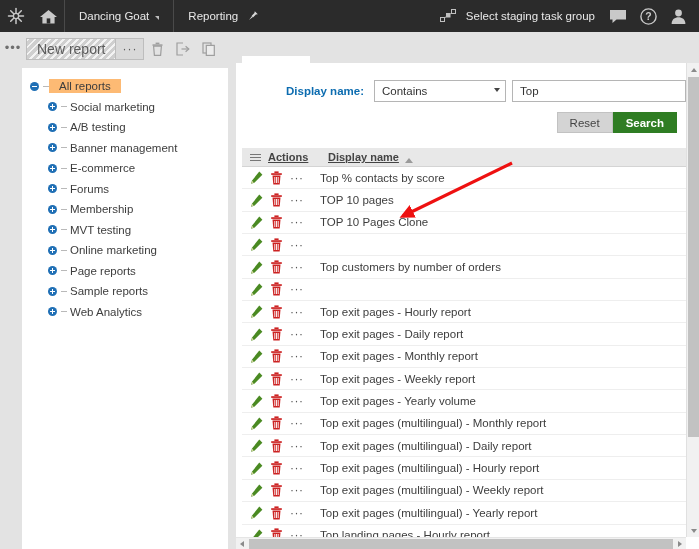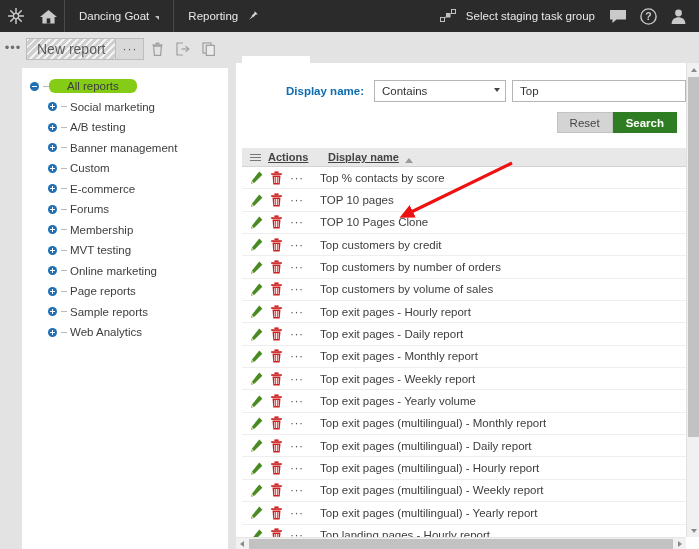--- a/index.html
+++ b/index.html
@@ -99,21 +99,21 @@
   .tree-toggle.plus::after {
     content: ""; position: absolute; left: 4px; top: 2px;
     width: 1px; height: 5px; background: #fff;
   }
   .tree-dash {
     width: 6px; height: 1px; background: #b9b9b9; margin-right: 3px;
     flex: 0 0 auto;
   }
   .tree-label { font-size: 11.5px; color: #3d3d3d; white-space: nowrap; }
   .tree-node.selected .tree-label {
-    background: #84cc16; padding: 1px 18px; margin: -1px -3px; border-radius: 6px;
+    background: #fdba74; padding: 1px 10px; margin: -1px -3px;
   }
 
   
   .content {
     position: absolute; left: 228px; top: 32px; width: 471px; height: 517px;
     background: #e3e3e3;
   }
   .tabs {
     position: absolute; left: 0; top: 24px; height: 23px;
     display: flex; align-items: flex-end; padding-left: 14px;
@@ -355,25 +355,20 @@
           <span class="tree-label">A/B testing</span>
         </div>
         <div class="tree-node child">
           <span class="tree-toggle plus"></span>
           <span class="tree-dash"></span>
           <span class="tree-label">Banner management</span>
         </div>
         <div class="tree-node child">
           <span class="tree-toggle plus"></span>
           <span class="tree-dash"></span>
-          <span class="tree-label">Custom</span>
-        </div>
-        <div class="tree-node child">
-          <span class="tree-toggle plus"></span>
-          <span class="tree-dash"></span>
           <span class="tree-label">E-commerce</span>
         </div>
         <div class="tree-node child">
           <span class="tree-toggle plus"></span>
           <span class="tree-dash"></span>
           <span class="tree-label">Forums</span>
         </div>
         <div class="tree-node child">
           <span class="tree-toggle plus"></span>
           <span class="tree-dash"></span>
@@ -534,21 +529,20 @@
                       <path d="M2.5 4.4 H10.5 L9.7 13.6 H3.3 Z" fill="#cc2222"></path>
                       <g stroke="#ffffff" stroke-width="0.9">
                         <line x1="4.8" y1="6" x2="4.8" y2="12"></line>
                         <line x1="6.5" y1="6" x2="6.5" y2="12"></line>
                         <line x1="8.2" y1="6" x2="8.2" y2="12"></line>
                       </g>
                     </svg>
                   </span>
                   <span class="ic-dots">···</span>
                 </div>
-                <div class="cell-name">Top customers by credit</div>
               </div>
               <div class="trow">
                 <div class="cell-actions">
                   <span class="ic">
                     <svg width="13" height="13" viewBox="0 0 13 13">
                       <path d="M9.3 0.6 L12.4 3.7 L4.4 11.7 L1 12.8 L2.1 9.4 Z" fill="#4a8a22"></path>
                       <path d="M1.4 12.4 L2.1 9.7 L3.8 11.4 Z" fill="#d8d8a0"></path>
                     </svg>
                   </span>
                   <span class="ic">
@@ -582,21 +576,20 @@
                       <path d="M2.5 4.4 H10.5 L9.7 13.6 H3.3 Z" fill="#cc2222"></path>
                       <g stroke="#ffffff" stroke-width="0.9">
                         <line x1="4.8" y1="6" x2="4.8" y2="12"></line>
                         <line x1="6.5" y1="6" x2="6.5" y2="12"></line>
                         <line x1="8.2" y1="6" x2="8.2" y2="12"></line>
                       </g>
                     </svg>
                   </span>
                   <span class="ic-dots">···</span>
                 </div>
-                <div class="cell-name">Top customers by volume of sales</div>
               </div>
               <div class="trow">
                 <div class="cell-actions">
                   <span class="ic">
                     <svg width="13" height="13" viewBox="0 0 13 13">
                       <path d="M9.3 0.6 L12.4 3.7 L4.4 11.7 L1 12.8 L2.1 9.4 Z" fill="#4a8a22"></path>
                       <path d="M1.4 12.4 L2.1 9.7 L3.8 11.4 Z" fill="#d8d8a0"></path>
                     </svg>
                   </span>
                   <span class="ic">

